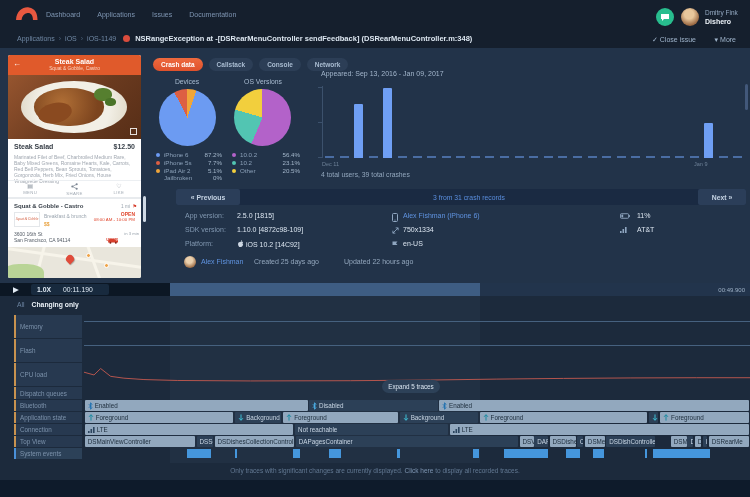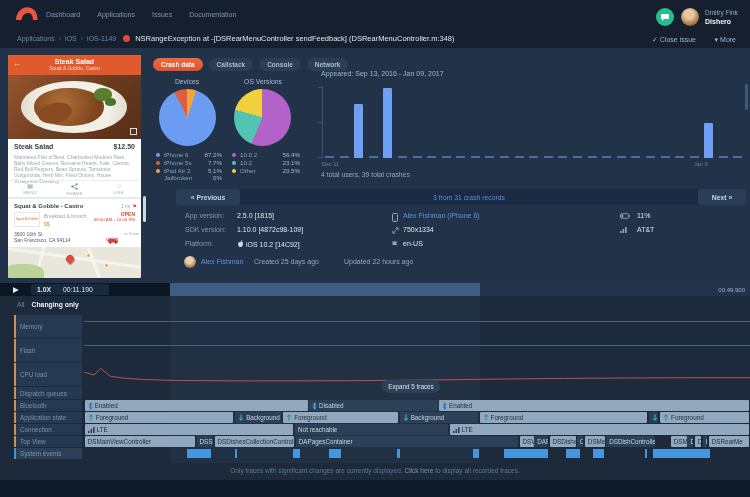--- a/index.html
+++ b/index.html
@@ -12,21 +12,21 @@
 .navitem{font-size:7px;color:#7e95b2;cursor:pointer;white-space:nowrap}
 #chat-btn{position:absolute;left:656px;top:8px;width:18px;height:18px;border-radius:50%;background:#28bd8e;display:flex;align-items:center;justify-content:center;cursor:pointer}
 #user-avatar{position:absolute;left:681px;top:8px;width:18px;height:18px;border-radius:50%;background:radial-gradient(circle at 45% 35%,#e8c79c 30%,#9c6b45 70%,#5d4028)}
 #user-names{position:absolute;left:705px;top:9px;line-height:8.5px;cursor:pointer}
 #user-name{font-size:6.5px;color:#94a9c2}
 #user-org{font-size:7px;color:#eef4fa;font-weight:bold}
 #crumbs{position:absolute;left:17px;top:34px;display:flex;align-items:center;font-size:7px;white-space:nowrap}
 .crumblink{color:#6f87a3;cursor:pointer}
 .crumbsep{color:#4c6179;margin:0 4px}
 #issue-icon{width:7px;height:7px;border-radius:50%;background:#d94c3d;margin:0 5px 0 7px}
-#issue-title{font-size:7.5px;font-weight:normal;color:#dde7f1;white-space:nowrap}
+#issue-title{font-size:7.5px;font-weight:bold;color:#dde7f1;white-space:nowrap}
 #close-issue{position:absolute;right:54px;top:36px;font-size:7px;color:#9fb4cb;cursor:pointer}
 #more-btn{position:absolute;right:14px;top:36px;font-size:7px;color:#9fb4cb;cursor:pointer}
 
 #phone{position:absolute;left:8px;top:55px;width:133px;height:223px;background:#fff;border-radius:2px;overflow:hidden;cursor:pointer}
 .ph-header{position:absolute;left:0;top:0;width:133px;height:20px;background:#e05a2b;text-align:center}
 .ph-back{position:absolute;left:5px;top:4px;color:#fff;font-size:8px}
 .ph-title{font-size:7px;font-weight:bold;color:#fff;margin-top:3px}
 .ph-sub{font-size:4.8px;color:#f8d3c0;margin-top:1px}
 .ph-photo{position:absolute;left:0;top:20px;width:133px;height:64px;background:linear-gradient(135deg,#96552f,#6a3a1f 55%,#572e17);overflow:hidden}
 .ph-plate{position:absolute;left:13px;top:6px;width:106px;height:52px;border-radius:50%;background:radial-gradient(circle,#f2efe6 60%,#ddd6c4)}

